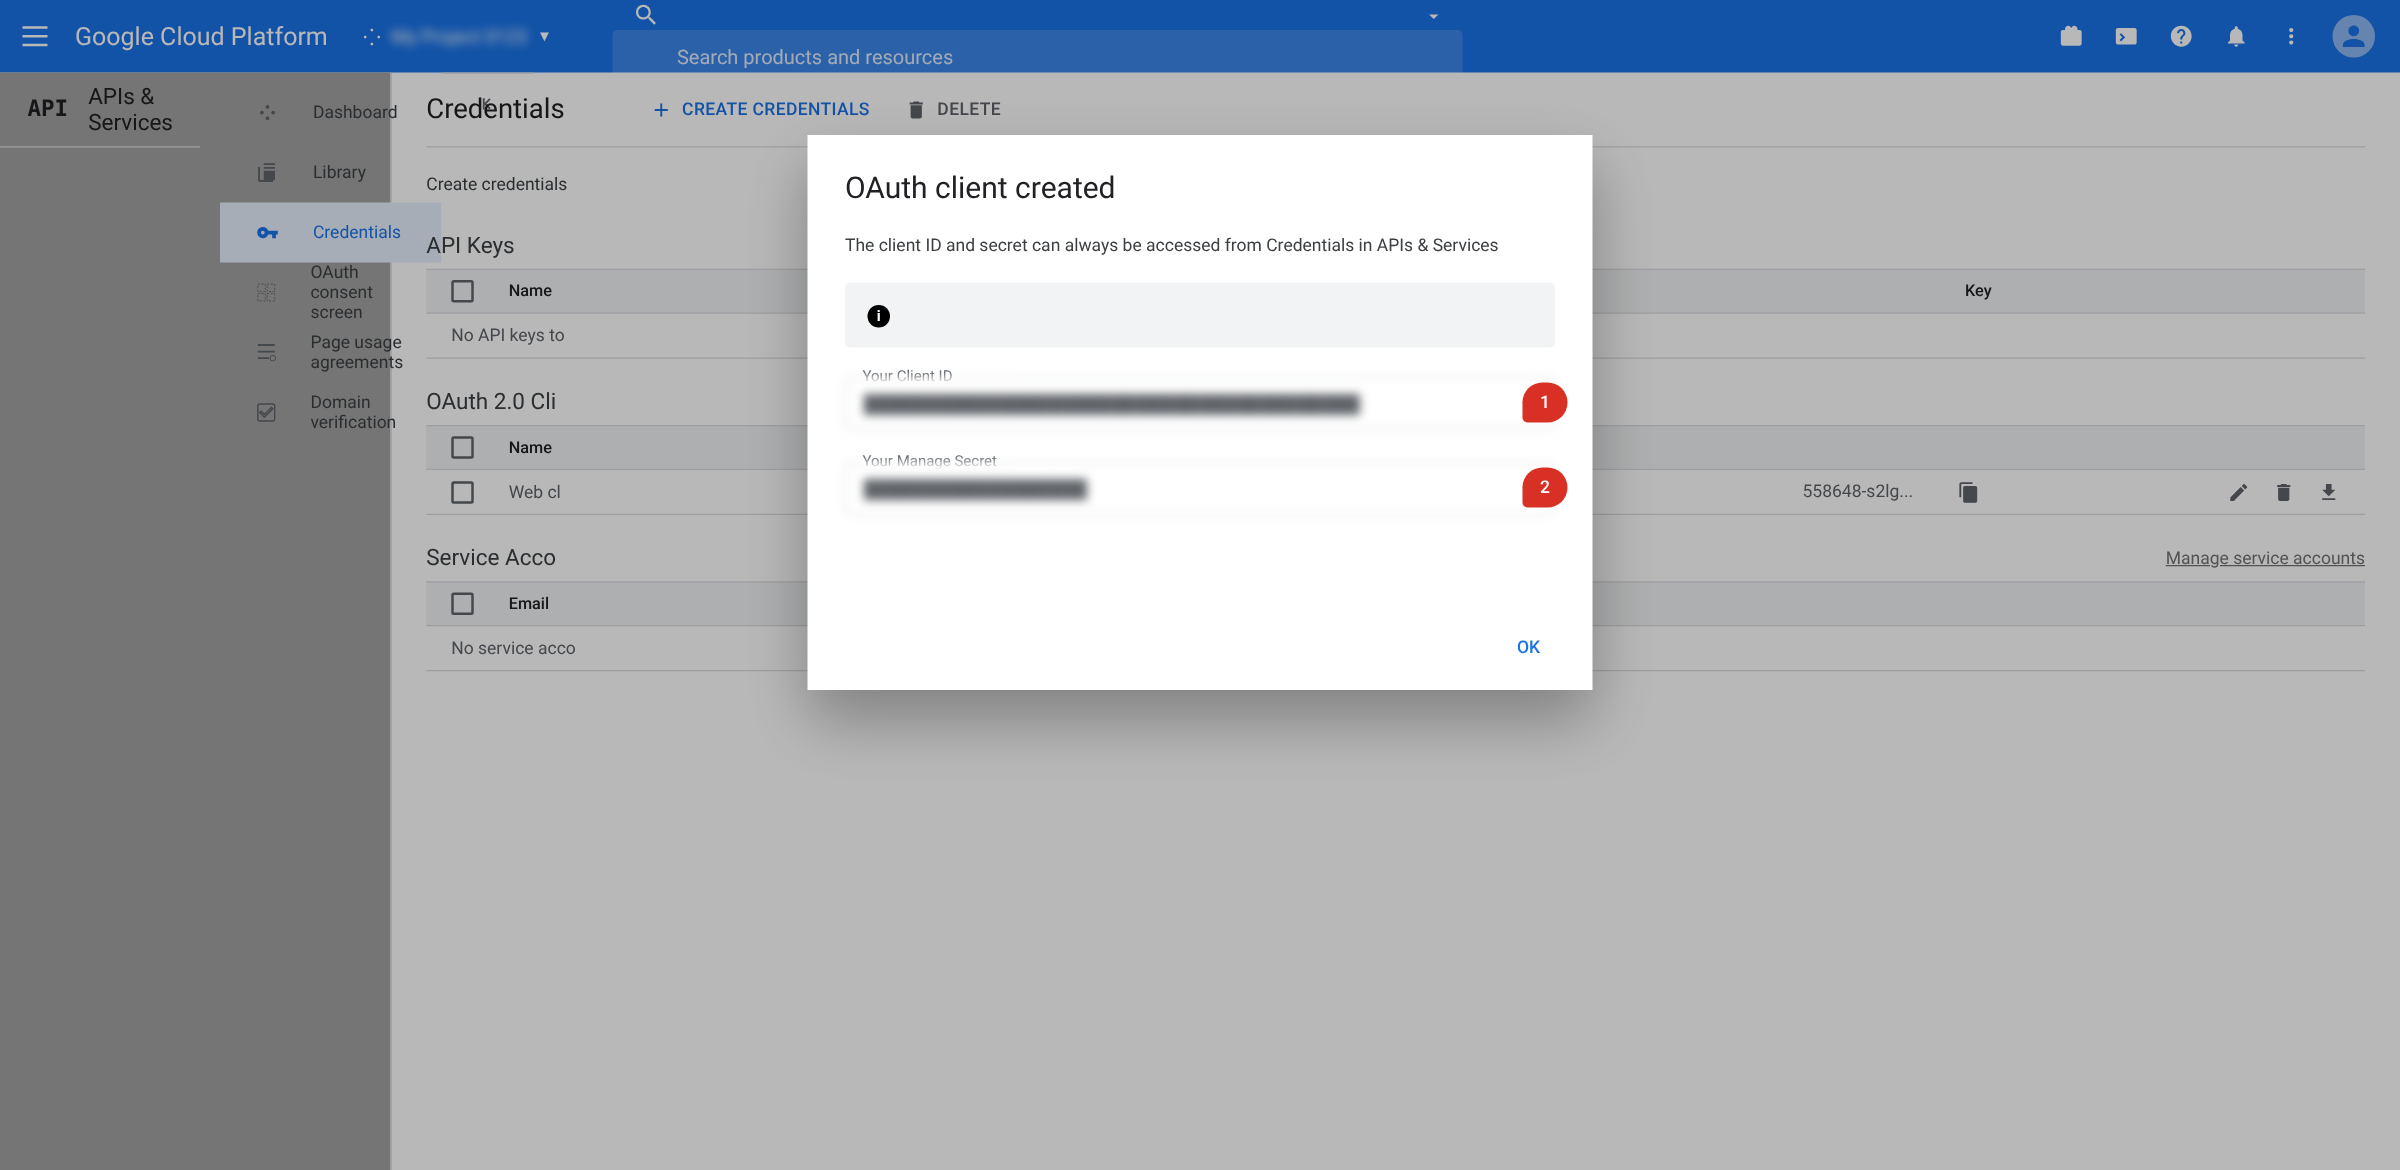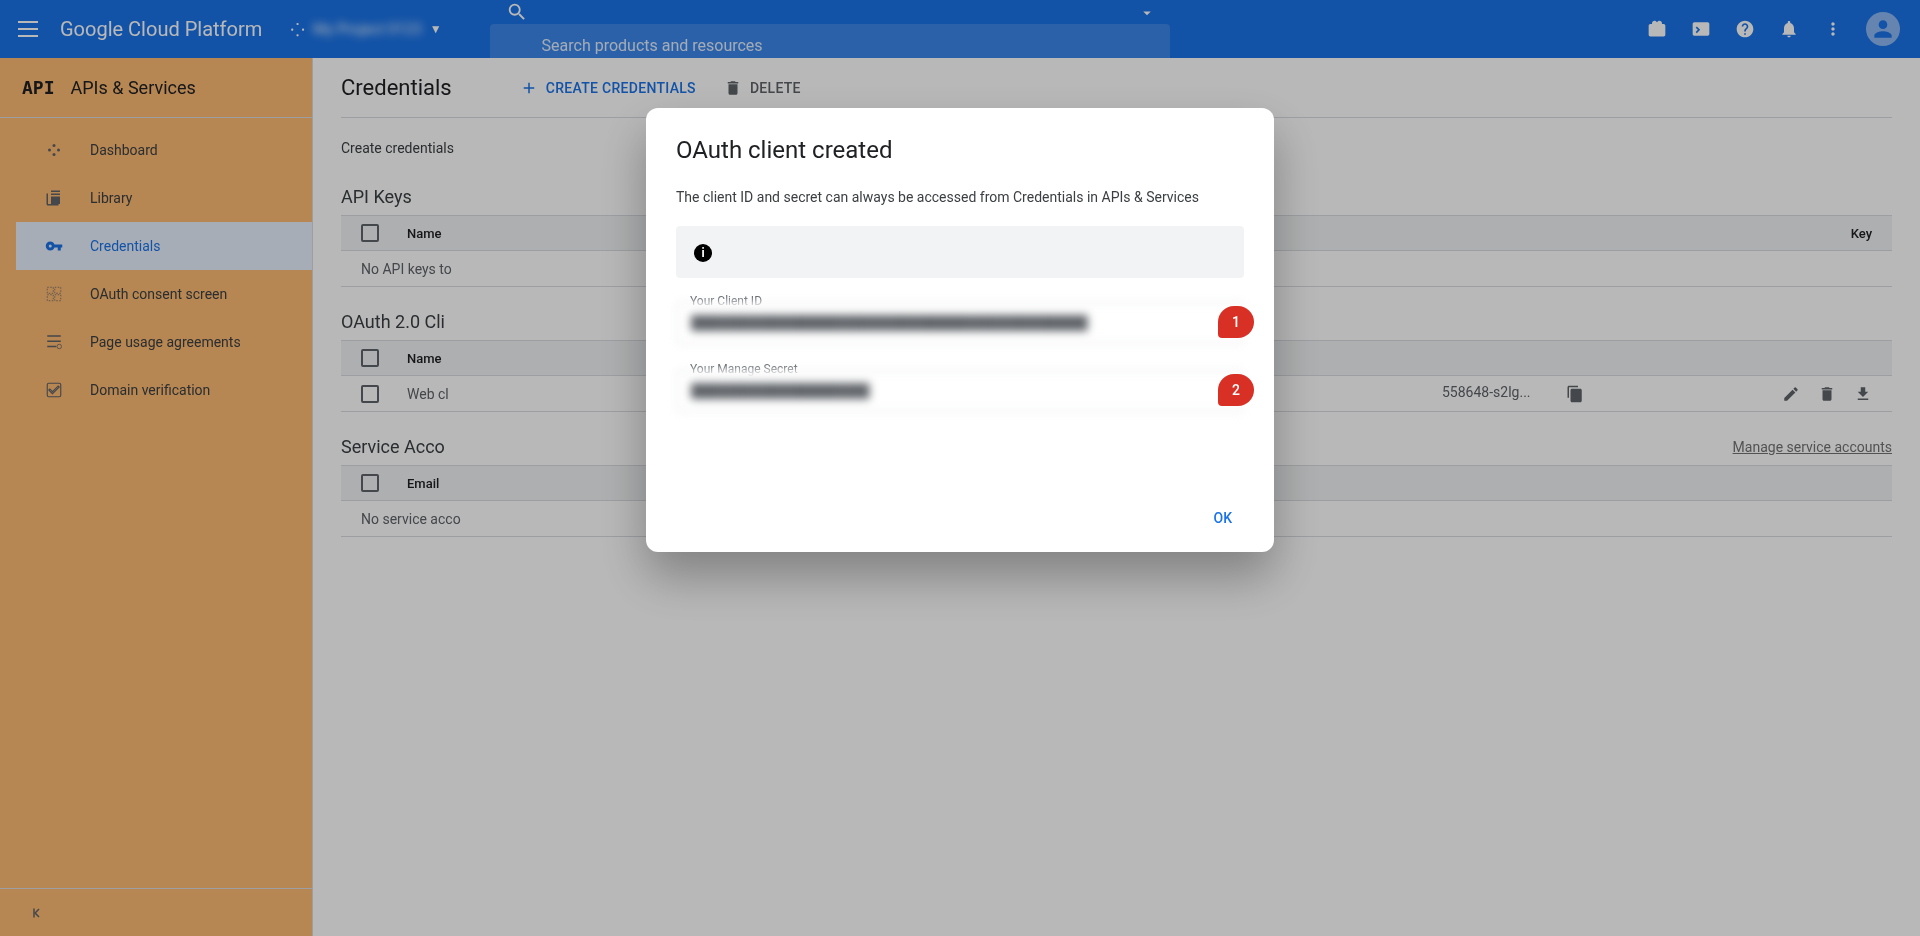--- a/index.html
+++ b/index.html
@@ -30,21 +30,21 @@
 }
 .search-box::placeholder { color: rgba(255,255,255,0.85); }
 .search-icon { position: absolute; left: 16px; top: 9px; color: #fff; }
 .search-chev { position: absolute; right: 14px; top: 12px; color: #fff; }
 .header-right { display: flex; align-items: center; gap: 22px; margin-left: auto; padding-right: 8px; }
 .header-icon { width: 22px; height: 22px; display: flex; align-items: center; justify-content: center; cursor: pointer; fill: #fff; color: #fff; }
 .avatar-circle { width: 34px; height: 34px; border-radius: 50%; background: rgba(255,255,255,0.5); display: flex; align-items: center; justify-content: center; }
 
 
 .body { display: flex; height: calc(100vh - 58px); }
-.sidebar { width: 313px; border-right: 1px solid #dadce0; background: #fdba74; display: flex; flex-direction: column; }
+.sidebar { width: 313px; border-right: 1px solid #dadce0; background: #a3a3a3; display: flex; flex-direction: row; }
 .sidebar-title { display: flex; align-items: center; gap: 16px; height: 60px; padding: 0 22px; font-size: 18px; font-weight: 400; border-bottom: 1px solid #dadce0; }
 .api-logo { font-family: monospace; font-weight: bold; font-size: 18px; }
 .sidebar-nav { padding-top: 8px; flex: 1; padding-left: 16px; }
 .nav-item { display: flex; align-items: center; gap: 26px; height: 48px; padding: 0 28px; cursor: pointer; font-size: 14px; color: #3c4043; }
 .nav-item.active { background: #e8f0fe; color: #1a73e8; }
 .nav-item.active .nav-icon { fill: #1a73e8; color: #1a73e8; }
 .nav-icon { width: 20px; height: 20px; fill: #5f6368; color: #5f6368; display: flex; align-items: center; justify-content: center; }
 .sidebar-footer { height: 48px; border-top: 1px solid #dadce0; display: flex; align-items: center; padding: 0 28px; }
 
 
@@ -65,21 +65,21 @@
 .col-key { width: 300px; }
 .col-actions { width: 130px; display: flex; gap: 18px; justify-content: flex-end; }
 .row-icon { width: 18px; height: 18px; fill: #5f6368; cursor: pointer; }
 
 .service-header-row { display: flex; align-items: center; margin: 24px 0 8px; }
 .service-header-row .section-title { margin: 0; }
 
 
 .overlay { position: fixed; inset: 0; background: rgba(0,0,0,0.28); display: flex; justify-content: center; align-items: flex-start; }
 .dialog {
-  margin-top: 108px; width: 628px; background: #fff; border-radius: 12px;
+  margin-top: 108px; width: 628px; background: #fff; border-radius: 0;
   padding: 28px 30px 18px; box-shadow: 0 24px 48px rgba(0,0,0,0.3);
 }
 .dialog-title { font-size: 24px; font-weight: 400; color: #202124; margin-bottom: 22px; }
 .dialog-text { font-size: 14px; color: #3c4043; line-height: 1.6; margin-bottom: 18px; }
 .info-box { background: #f1f3f4; border-radius: 4px; padding: 16px 18px; display: flex; gap: 22px; font-size: 14px; line-height: 1.6; margin-bottom: 24px; }
 .info-icon { width: 18px; height: 18px; border-radius: 50%; background: #000; color: #fff; display: flex; align-items: center; justify-content: center; font-weight: bold; font-size: 12px; flex-shrink: 0; margin-top: 2px; }
 .info-box a { color: #1a73e8; text-decoration: underline; }
 .field-wrap { position: relative; margin-bottom: 26px; }
 .field-label { position: absolute; top: -8px; left: 10px; background: #fff; padding: 0 4px; font-size: 12px; color: #5f6368; }
 .field-input { width: 100%; height: 42px; border: 1px solid #dadce0; border-radius: 4px; padding: 0 14px; font-size: 14px; color: #5f6368; filter: blur(4px); }
@@ -232,21 +232,21 @@
           </svg>
         <span>DELETE</span>
       </div>
     </div>
     <div class="subtitle">Create credentials</div>
 
     <div class="section-title">API Keys</div>
     <div class="table-header">
       <div class="checkbox"></div>
       <div class="col-name">Name</div>
-      <div class="col-key" style="text-align:right">Key</div>
+      <div class="col-key" style="text-align:left">Key</div>
     </div>
     <div class="table-row">
       <span>No API keys to</span>
     </div>
 
     <div class="section-title">
       <span>OAuth 2.0 Cli</span>
     </div>
     <div class="table-header">
       <div class="checkbox"></div>

